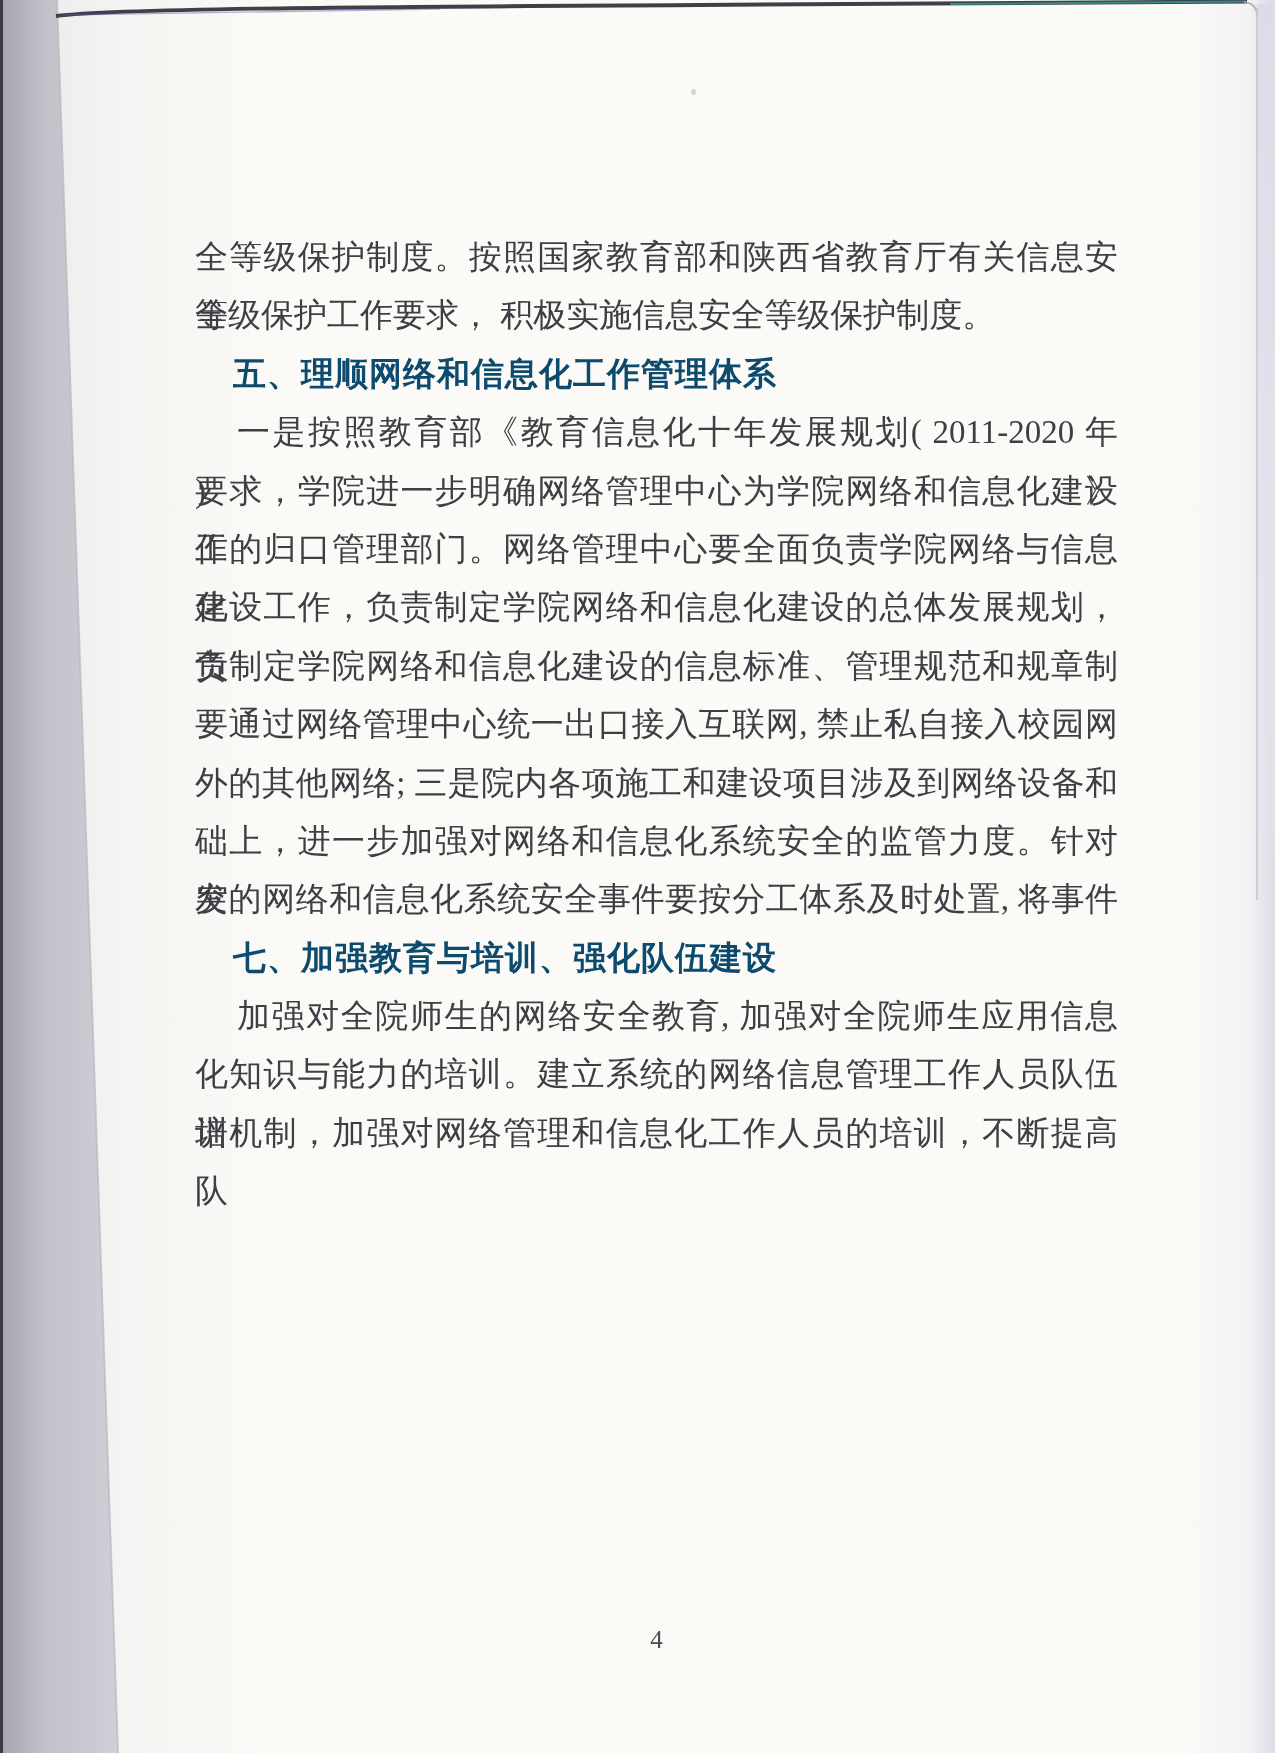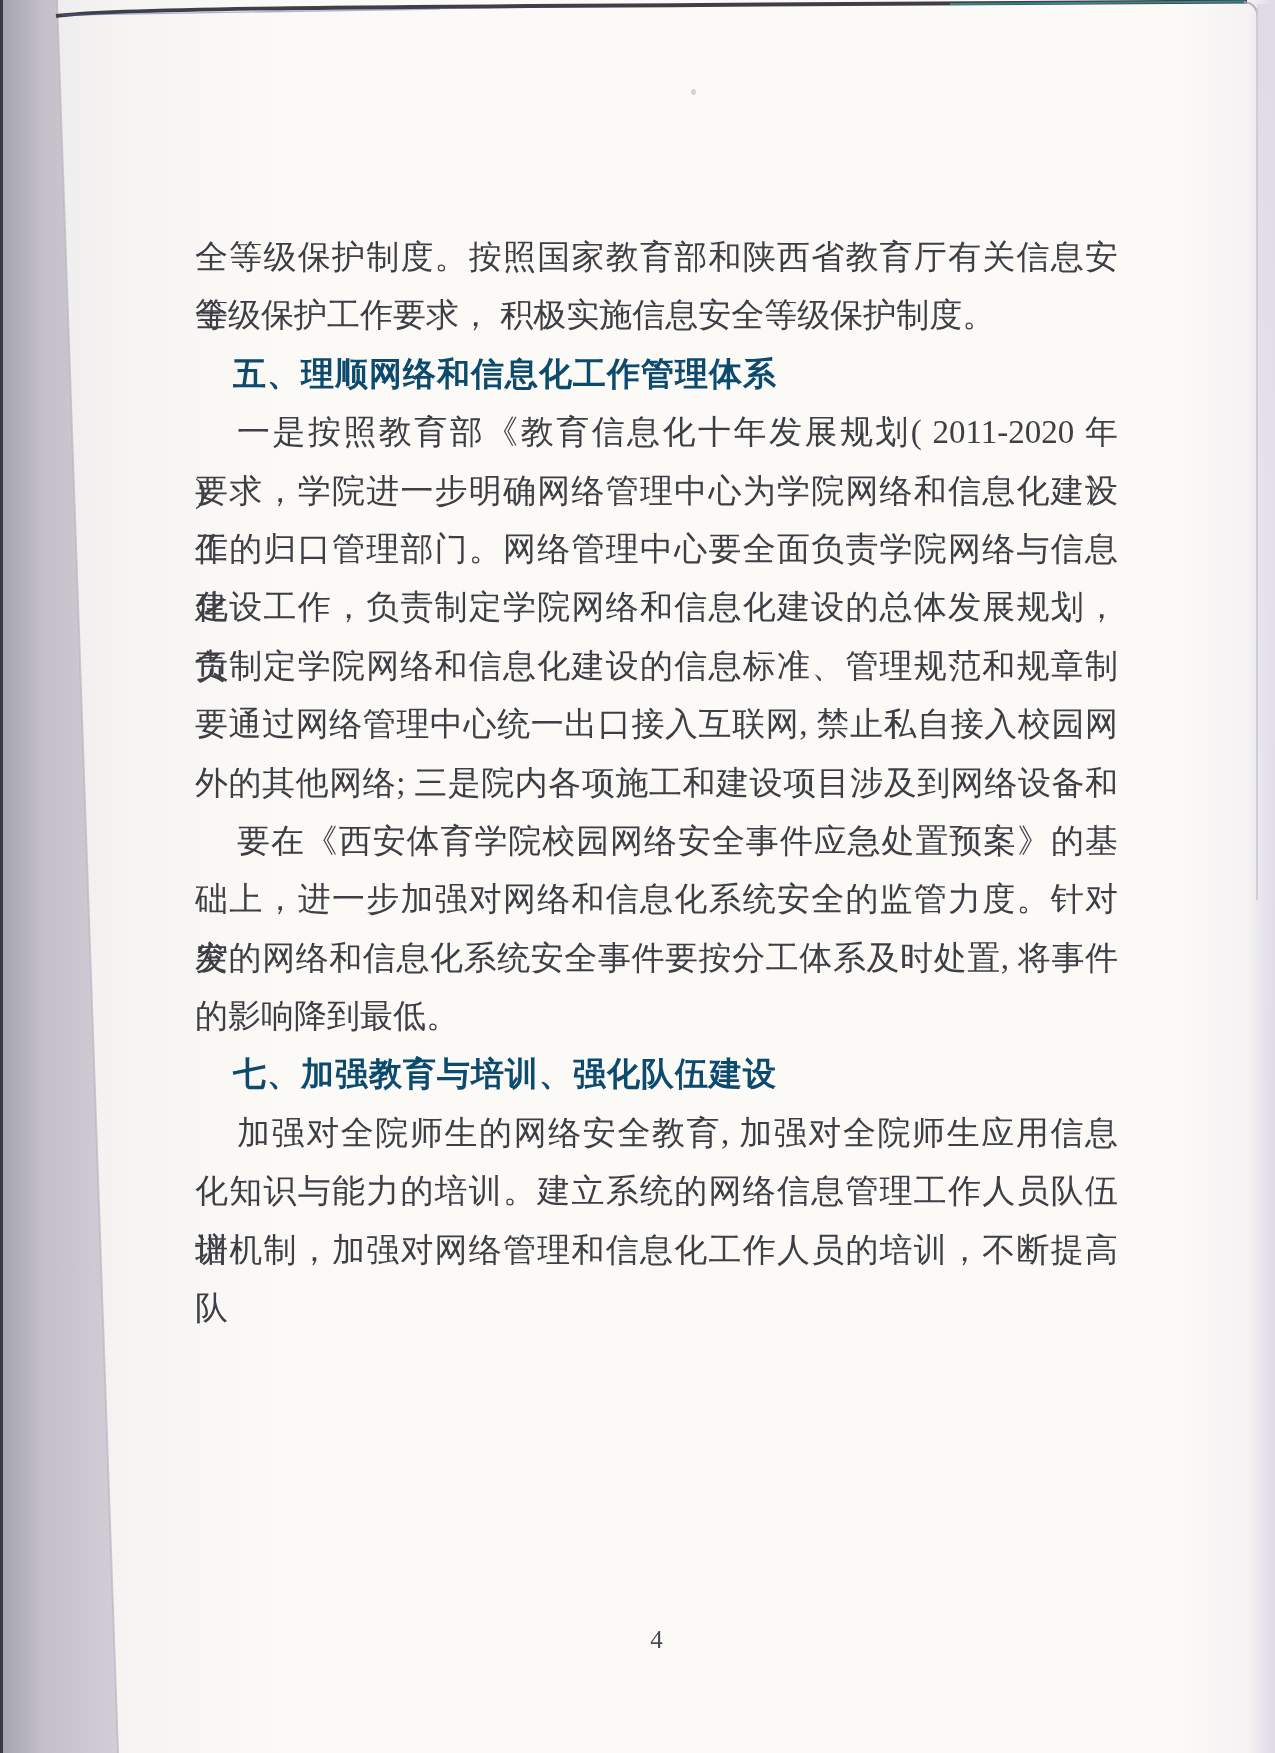--- a/index.html
+++ b/index.html
@@ -112,24 +112,22 @@
     <div class="line j">全等级保护制度。按照国家教育部和陕西省教育厅有关信息安全</div>
     <div class="line">等级保护工作要求， 积极实施信息安全等级保护制度。</div>
     <div class="line heading">五、理顺网络和信息化工作管理体系</div>
     <div class="line indent j">一是按照教育部《教育信息化十年发展规划( 2011-2020 年 )》</div>
     <div class="line j">要求，学院进一步明确网络管理中心为学院网络和信息化建设工</div>
     <div class="line j">作的归口管理部门。网络管理中心要全面负责学院网络与信息化</div>
     <div class="line j">建设工作，负责制定学院网络和信息化建设的总体发展规划，负</div>
     <div class="line j">责制定学院网络和信息化建设的信息标准、管理规范和规章制</div>
     <div class="line j">要通过网络管理中心统一出口接入互联网, 禁止私自接入校园网</div>
     <div class="line j">外的其他网络; 三是院内各项施工和建设项目涉及到网络设备和</div>
-    <div class="line indent j">要在《西安体育学院校园网络安全事件应急处置预案》的基</div>
     <div class="line j">础上，进一步加强对网络和信息化系统安全的监管力度。针对突</div>
     <div class="line j">发的网络和信息化系统安全事件要按分工体系及时处置, 将事件</div>
-    <div class="line">的影响降到最低。</div>
     <div class="line heading">七、加强教育与培训、强化队伍建设</div>
     <div class="line indent j">加强对全院师生的网络安全教育, 加强对全院师生应用信息</div>
     <div class="line j">化知识与能力的培训。建立系统的网络信息管理工作人员队伍培</div>
     <div class="line j">训机制，加强对网络管理和信息化工作人员的培训，不断提高队</div>
   </main>
 
 <div class="page-number">4</div>
 
 <div class="speck" style="left:691px; top:89px;"></div>
 

